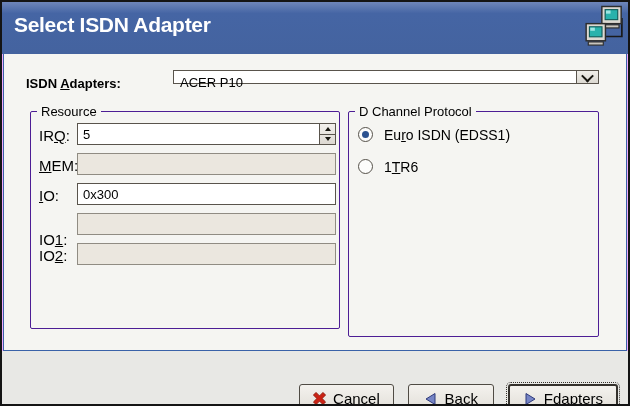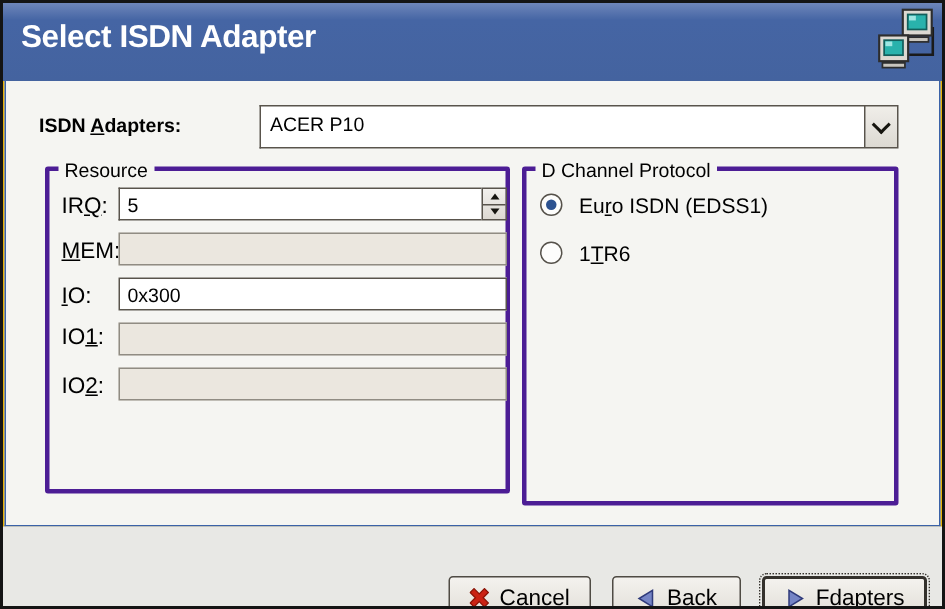--- a/index.html
+++ b/index.html
@@ -1,43 +1,43 @@
 <!DOCTYPE html>
 <html><head>
 <meta charset="utf-8">
 <style>
   html,body{margin:0;padding:0;background:#fff;}
   .window{
     position:relative;width:630px;height:406px;box-sizing:border-box;
-    border:2px solid #141414;background:#eab308;
+    border:2px solid #141414;background:#f0abfc;
     font-family:"Liberation Sans",sans-serif;color:#000;overflow:hidden;
   }
   
   .header{position:absolute;left:0;top:0;right:0;height:52px;
     background:linear-gradient(#6e86ba,#4565a4 22%,#44639f);}
   .title{position:absolute;left:12px;top:11px;font-size:21px;font-weight:bold;
     color:#ffffff;letter-spacing:-0.3px;white-space:nowrap;}
   .win-icon{position:absolute;right:4px;top:3px;width:40px;height:43px;}
   
   .content{position:absolute;left:1px;top:52px;width:624px;height:297px;box-sizing:border-box;
     background:#f5f5f2;border:1px solid #3a62a8;border-top:none;}
   .footer{position:absolute;left:0;top:349px;width:626px;height:53px;background:#e8e8e5;
     display:flex;align-items:center;justify-content:flex-end;gap:14px;
     padding-right:10px;box-sizing:border-box;}
   
   .adapter-label{position:absolute;left:22px;top:22px;font-size:13px;font-weight:bold;}
-  .combo{position:absolute;left:123px;top:16px;width:472px;height:29px;display:flex;box-sizing:border-box;padding-left:46px;}
+  .combo{position:absolute;left:123px;top:16px;width:472px;height:14px;display:flex;box-sizing:border-box;padding-left:46px;}
   .combo-entry{flex:1;background:#fff;border:1px solid #59544c;border-right:none;
     padding:4px 6px 0 6px;font-size:13px;box-sizing:border-box;}
   .combo-btn{width:23px;background:linear-gradient(#f0eee9,#dcd9d2);border:1px solid #59544c;
     display:flex;align-items:center;justify-content:center;box-sizing:border-box;}
   .chev{width:7px;height:7px;border-right:2px solid #16150f;border-bottom:2px solid #16150f;
     transform:rotate(45deg) translate(-1px,-1px);}
   
-  .frame{position:absolute;border:3px solid #4c1d95;border-radius:2px;box-sizing:border-box;}
+  .frame{position:absolute;border:1px solid #4c1d95;border-radius:2px;box-sizing:border-box;}
   .frame-resource{left:26px;top:57px;width:310px;height:218px;}
   .frame-proto{left:344px;top:57px;width:251px;height:226px;}
   .frame-title{position:absolute;left:6px;top:-8px;background:#f5f5f2;padding:0 4px;font-size:13px;white-space:nowrap;}
   
   .res-label{position:absolute;left:8px;font-size:15px;}
   .field{position:absolute;left:46px;width:259px;height:22px;box-sizing:border-box;
     font-size:13px;}
   .entry{background:#fff;border:1px solid #59544c;padding:3px 5px 0 5px;}
   .entry-disabled{background:#ebe7df;border:1px solid #908c83;}
   .spinfield{display:flex;}
@@ -120,21 +120,21 @@
       <div class="res-label" style="top:45px;">
         <span></span><span class="mn">M</span><span>EM:</span>
       </div>
       <div class="field entry entry-disabled" style="top:41px;"></div>
 
       <div class="res-label" style="top:75px;">
         <span></span><span class="mn">I</span><span>O:</span>
       </div>
       <div class="field entry" style="top:71px;">0x300</div>
 
-      <div class="res-label" style="top:102px;text-align:right;">
+      <div class="res-label" style="top:119px;text-align:right;">
         <span>IO</span><span class="mn">1</span><span>:</span>
       </div>
       <div class="field entry entry-disabled" style="top:101px;"></div>
 
       <div class="res-label" style="top:135px;text-align:center;">
         <span>IO</span><span class="mn">2</span><span>:</span>
       </div>
       <div class="field entry entry-disabled" style="top:131px;"></div>
     </div>
 

